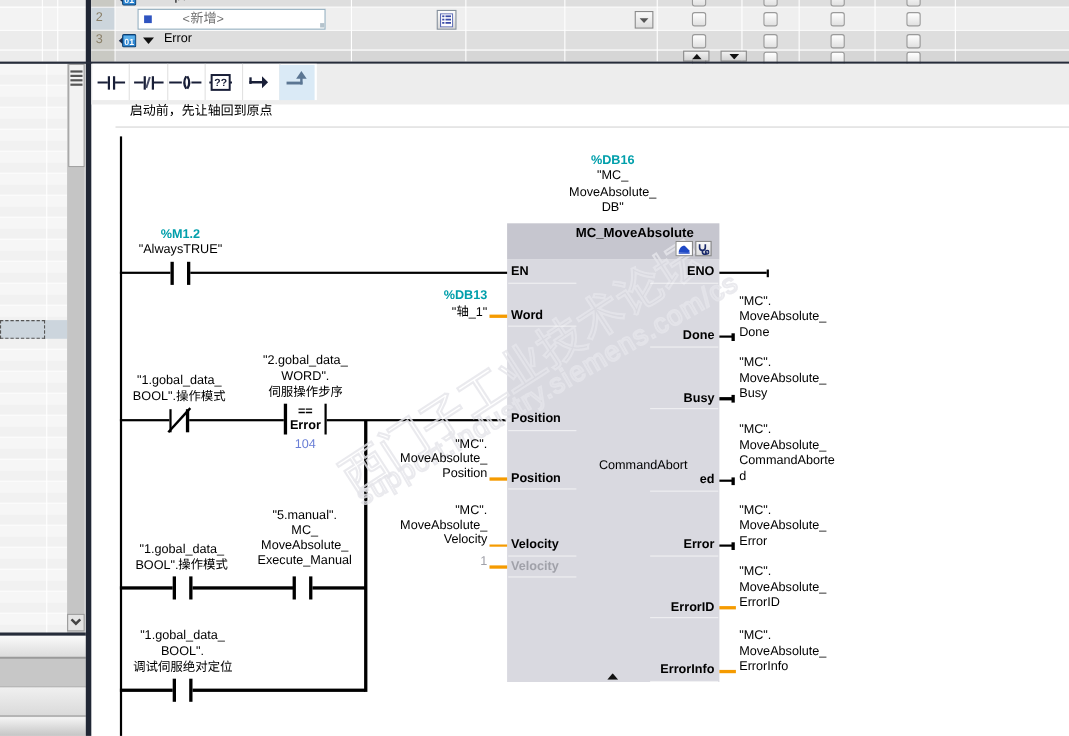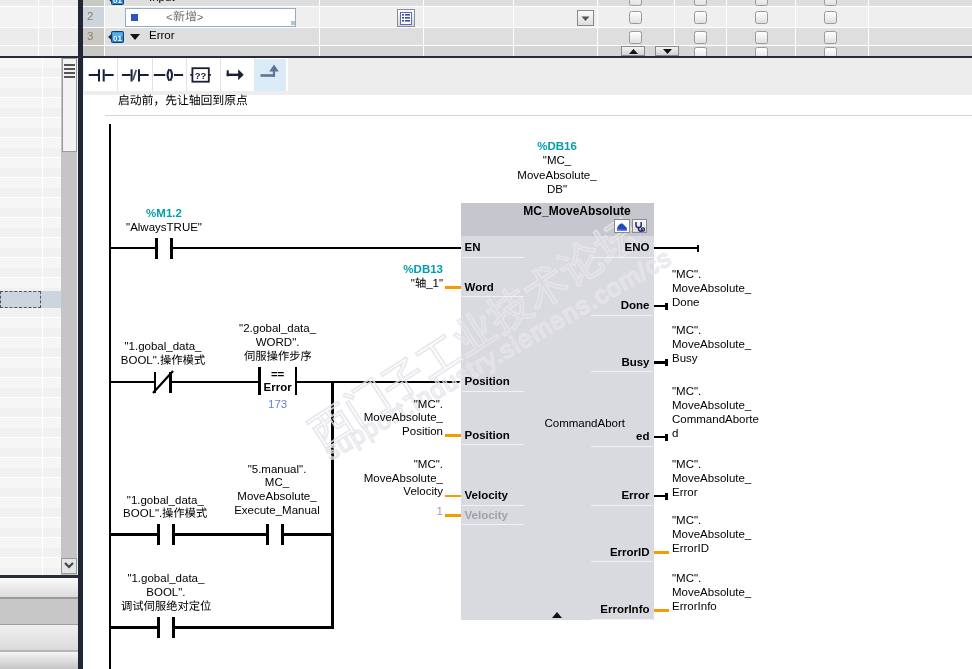--- a/index.html
+++ b/index.html
@@ -302,21 +302,21 @@
           <path transform="translate(8000,0)" d="M419 118V190H896V118ZM388 919C417 906 461 899 844 855C861 893 876 929 887 957L959 926C926 844 855 704 798 598L731 623C757 673 786 731 813 788L477 824C540 727 602 604 653 481H945V409H368V481H562C515 608 447 733 425 769C399 809 380 836 361 841C370 863 384 902 388 919ZM34 758 57 834C147 795 264 742 375 691L359 625L242 675V352H357V281H242V52H164V281H38V352H164V707C115 727 70 745 34 758Z"></path>
         </g>
       </svg>
     </div>
     <div class="ab" style="left:326px;top:440px;height:26px;line-height:26px;font-size:25px;font-family:'Liberation Sans',sans-serif;color:transparent;-webkit-text-stroke:1.75px rgba(229,229,234,0.82);transform-origin:0 50%;transform:rotate(-30deg);z-index:2;letter-spacing:1.1px">support.industry.siemens.com/cs</div>
     <div class="ab" style="z-index:3">
       <div class="ab t12 ctr teal" style="left:104.0px;top:207.1px;width:120px;">%M1.2</div>
       <div class="ab t12 ctr" style="left:104.0px;top:221.3px;width:120px;">"AlwaysTRUE"</div>
       <div class="ab t12 ctr" style="left:257.6px;top:367.9px;width:40px;font-weight:bold">==</div>
       <div class="ab t12 ctr" style="left:247.6px;top:380.7px;width:60px;font-weight:bold">Error</div>
-      <div class="ab t12 ctr" style="left:247.6px;top:398.1px;width:60px;color:#6a7fd6">173</div>
+      <div class="ab t12 ctr" style="left:247.6px;top:398.1px;width:60px;color:#6a7fd6">104</div>
       <div class="ab t12 ctr" style="left:83.0px;top:340.0px;width:160px;">"1.gobal_data_</div>
       <div class="ab t12 ctr" style="left:83.0px;top:354.3px;width:160px;">BOOL".<svg style="vertical-align:-0.12em;" width="45.2" height="11.3" viewBox="0 0 4000 1000">
           <g fill="#000">
             <path transform="translate(0,0)" d="M527 138H758V243H527ZM461 81V300H827V81ZM420 400H552V514H420ZM730 400H866V514H730ZM159 40V242H46V312H159V531C113 547 71 561 37 572L56 644L159 605V872C159 884 156 887 145 887C136 887 106 888 72 887C82 906 91 937 94 954C145 954 178 952 200 941C222 929 230 910 230 872V578L329 540L317 473L230 505V312H323V242H230V40ZM606 570V646H342V709H559C490 783 381 847 277 879C292 893 314 920 324 938C426 901 533 832 606 750V961H677V745C740 821 833 892 918 929C930 911 951 885 967 871C879 840 783 777 722 709H951V646H677V570H929V345H670V570H613V345H361V570Z"></path>
             <path transform="translate(1000,0)" d="M526 52C476 199 395 344 305 438C322 450 351 476 363 489C414 433 463 360 506 279H575V959H651V716H952V645H651V493H939V424H651V279H962V207H542C563 163 582 117 598 71ZM285 44C229 196 135 346 36 443C50 460 72 501 80 518C114 483 147 443 179 399V958H254V281C293 213 329 139 357 66Z"></path>
             <path transform="translate(2000,0)" d="M472 463H820V535H472ZM472 338H820V408H472ZM732 40V123H578V40H507V123H360V187H507V262H578V187H732V262H805V187H945V123H805V40ZM402 281V591H606C602 621 598 648 591 674H340V738H569C531 815 459 868 312 900C326 915 345 943 352 960C526 918 607 846 647 740C697 850 790 925 920 960C930 941 950 913 966 898C853 874 767 819 719 738H943V674H666C671 648 676 620 679 591H893V281ZM175 40V233H50V303H175V304C148 440 90 599 32 683C45 701 63 734 72 756C110 697 146 606 175 508V959H247V444C274 497 305 561 318 594L366 540C349 509 273 384 247 345V303H350V233H247V40Z"></path>
             <path transform="translate(3000,0)" d="M709 89C761 125 823 179 853 215L905 168C875 133 811 82 760 47ZM565 44C565 106 567 167 570 227H55V300H575C601 672 685 962 849 962C926 962 954 911 967 736C946 728 918 711 901 694C894 828 883 884 855 884C756 884 678 639 653 300H947V227H649C646 168 645 107 645 44ZM59 856 83 930C211 902 395 860 565 820L559 752L345 798V522H532V449H90V522H270V813Z"></path>
           </g>
         </svg></div>
       <div class="ab t12 ctr" style="left:197.6px;top:322.3px;width:160px;">"2.gobal_data_</div>

